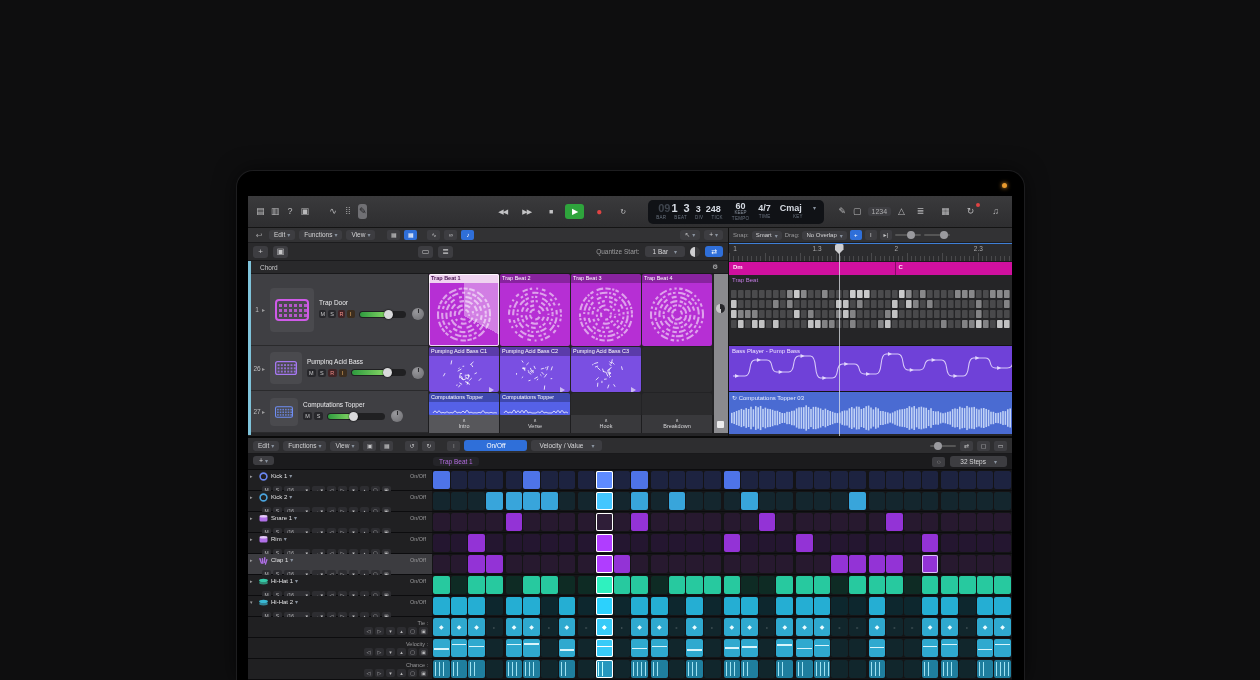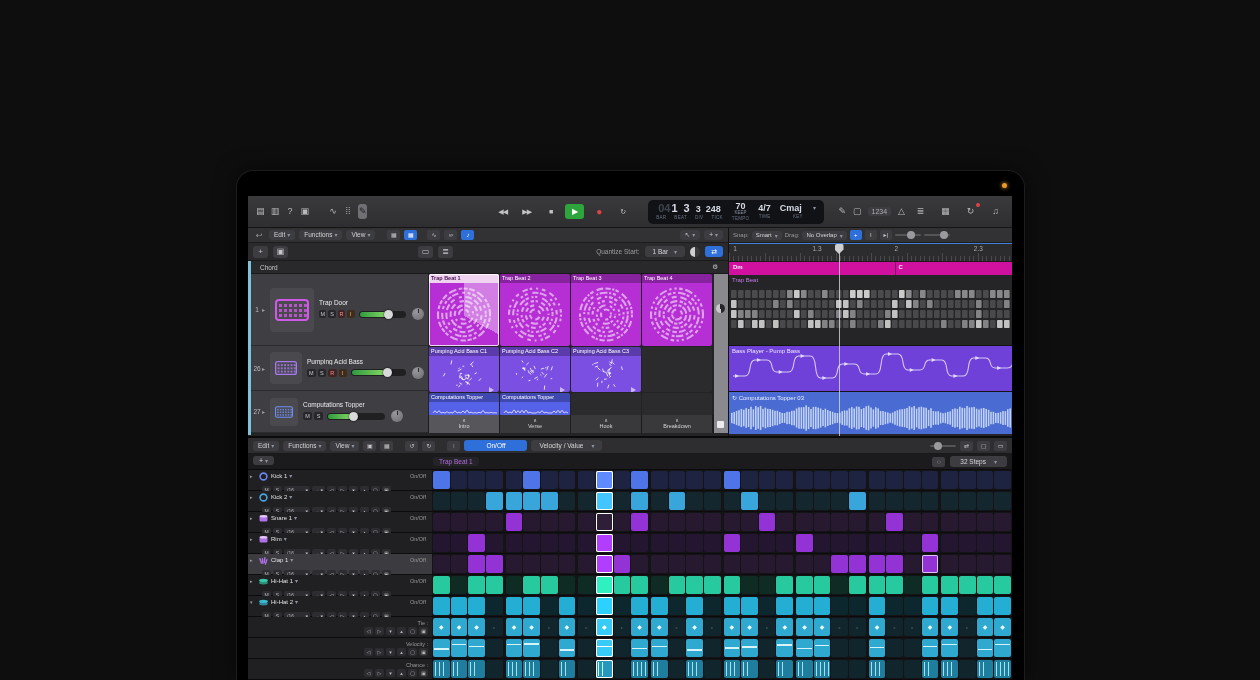--- a/index.html
+++ b/index.html
@@ -177,38 +177,38 @@
           <span class="tbtn">◀◀</span>
           <span class="tbtn">▶▶</span>
           <span class="tbtn">■</span>
           <span class="tbtn play">▶</span>
           <span class="tbtn rec">●</span>
           <span class="tbtn">↻</span>
         </div>
         <div class="lcd">
           <div class="lcdgrp">
             <div class="lcdrow">
-              <span class="lcddim">04</span>
+              <span class="lcddim">09</span>
                 <span class="lcdnum">1</span>
               <span style="width:4px"></span>
               <span class="lcdnum">3</span>
               <span style="width:4px"></span>
               <span class="lcdnum sm">3</span>
               <span style="width:3px"></span>
               <span class="lcdnum sm">248</span>
             </div>
             <div class="lcdrow" style="gap:8px">
               <span class="lcdlab">BAR</span>
               <span class="lcdlab">BEAT</span>
               <span class="lcdlab">DIV</span>
               <span class="lcdlab">TICK</span>
             </div>
           </div>
           <div class="lcdgrp">
-            <span class="lcdnum sm">70</span>
+            <span class="lcdnum sm">60</span>
             <span class="lcdsub">KEEP</span>
             <span class="lcdlab">TEMPO</span>
           </div>
           <div class="lcdgrp">
             <span class="lcdnum sm">4/7</span>
             <span class="lcdlab">TIME</span>
           </div>
           <div class="lcdgrp">
             <span class="lcdkey">
                 <span class="lcdnum sm">Cmaj</span>

